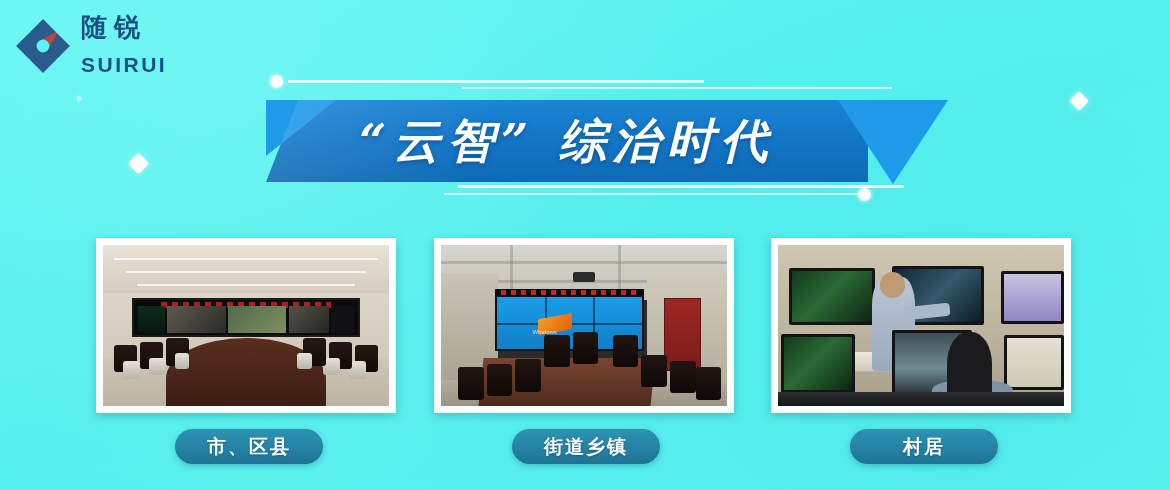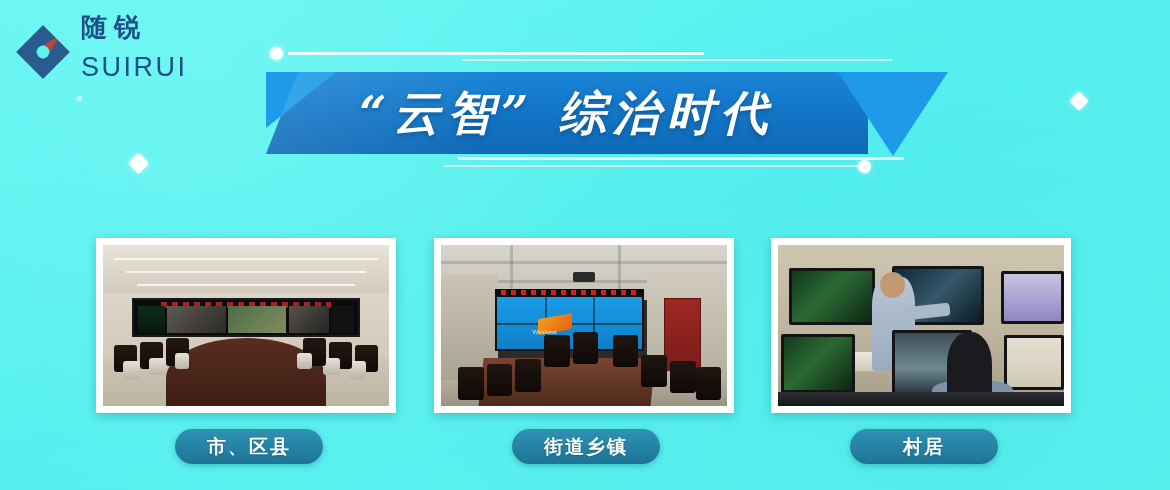--- a/index.html
+++ b/index.html
@@ -24,26 +24,26 @@
     display:flex; align-items:flex-end; gap:9px;
   }
   .logo-mark{ position:relative; width:58px; height:58px; }
   .logo-mark svg{ display:block; width:58px; height:58px; }
   .logo-text{ display:flex; flex-direction:column; line-height:1; }
   .logo-cn{
     font-size:26px; font-weight:700; color:#1c4f86;
     letter-spacing:7px; font-family:"DejaVu Sans", sans-serif;
   }
   .logo-en{
-    font-size:27px; font-weight:400; color:#1c4f86;
+    font-size:21px; font-weight:700; color:#1c4f86;
     letter-spacing:2.5px; margin-top:14px;
   }
 
   
-  .banner-group{ position:absolute; left:262px; top:44px; width:690px; height:130px; }
+  .banner-group{ position:absolute; left:262px; top:72px; width:690px; height:130px; }
 
   .line-top-dot{
     position:absolute; left:8px; top:3px; width:13px; height:13px;
     border-radius:50%; background:#ffffff;
     box-shadow:0 0 5px rgba(255,255,255,.8);
   }
   .line-top-a{
     position:absolute; left:26px; top:8px; width:416px; height:3px;
     background:rgba(255,255,255,.85);
   }

